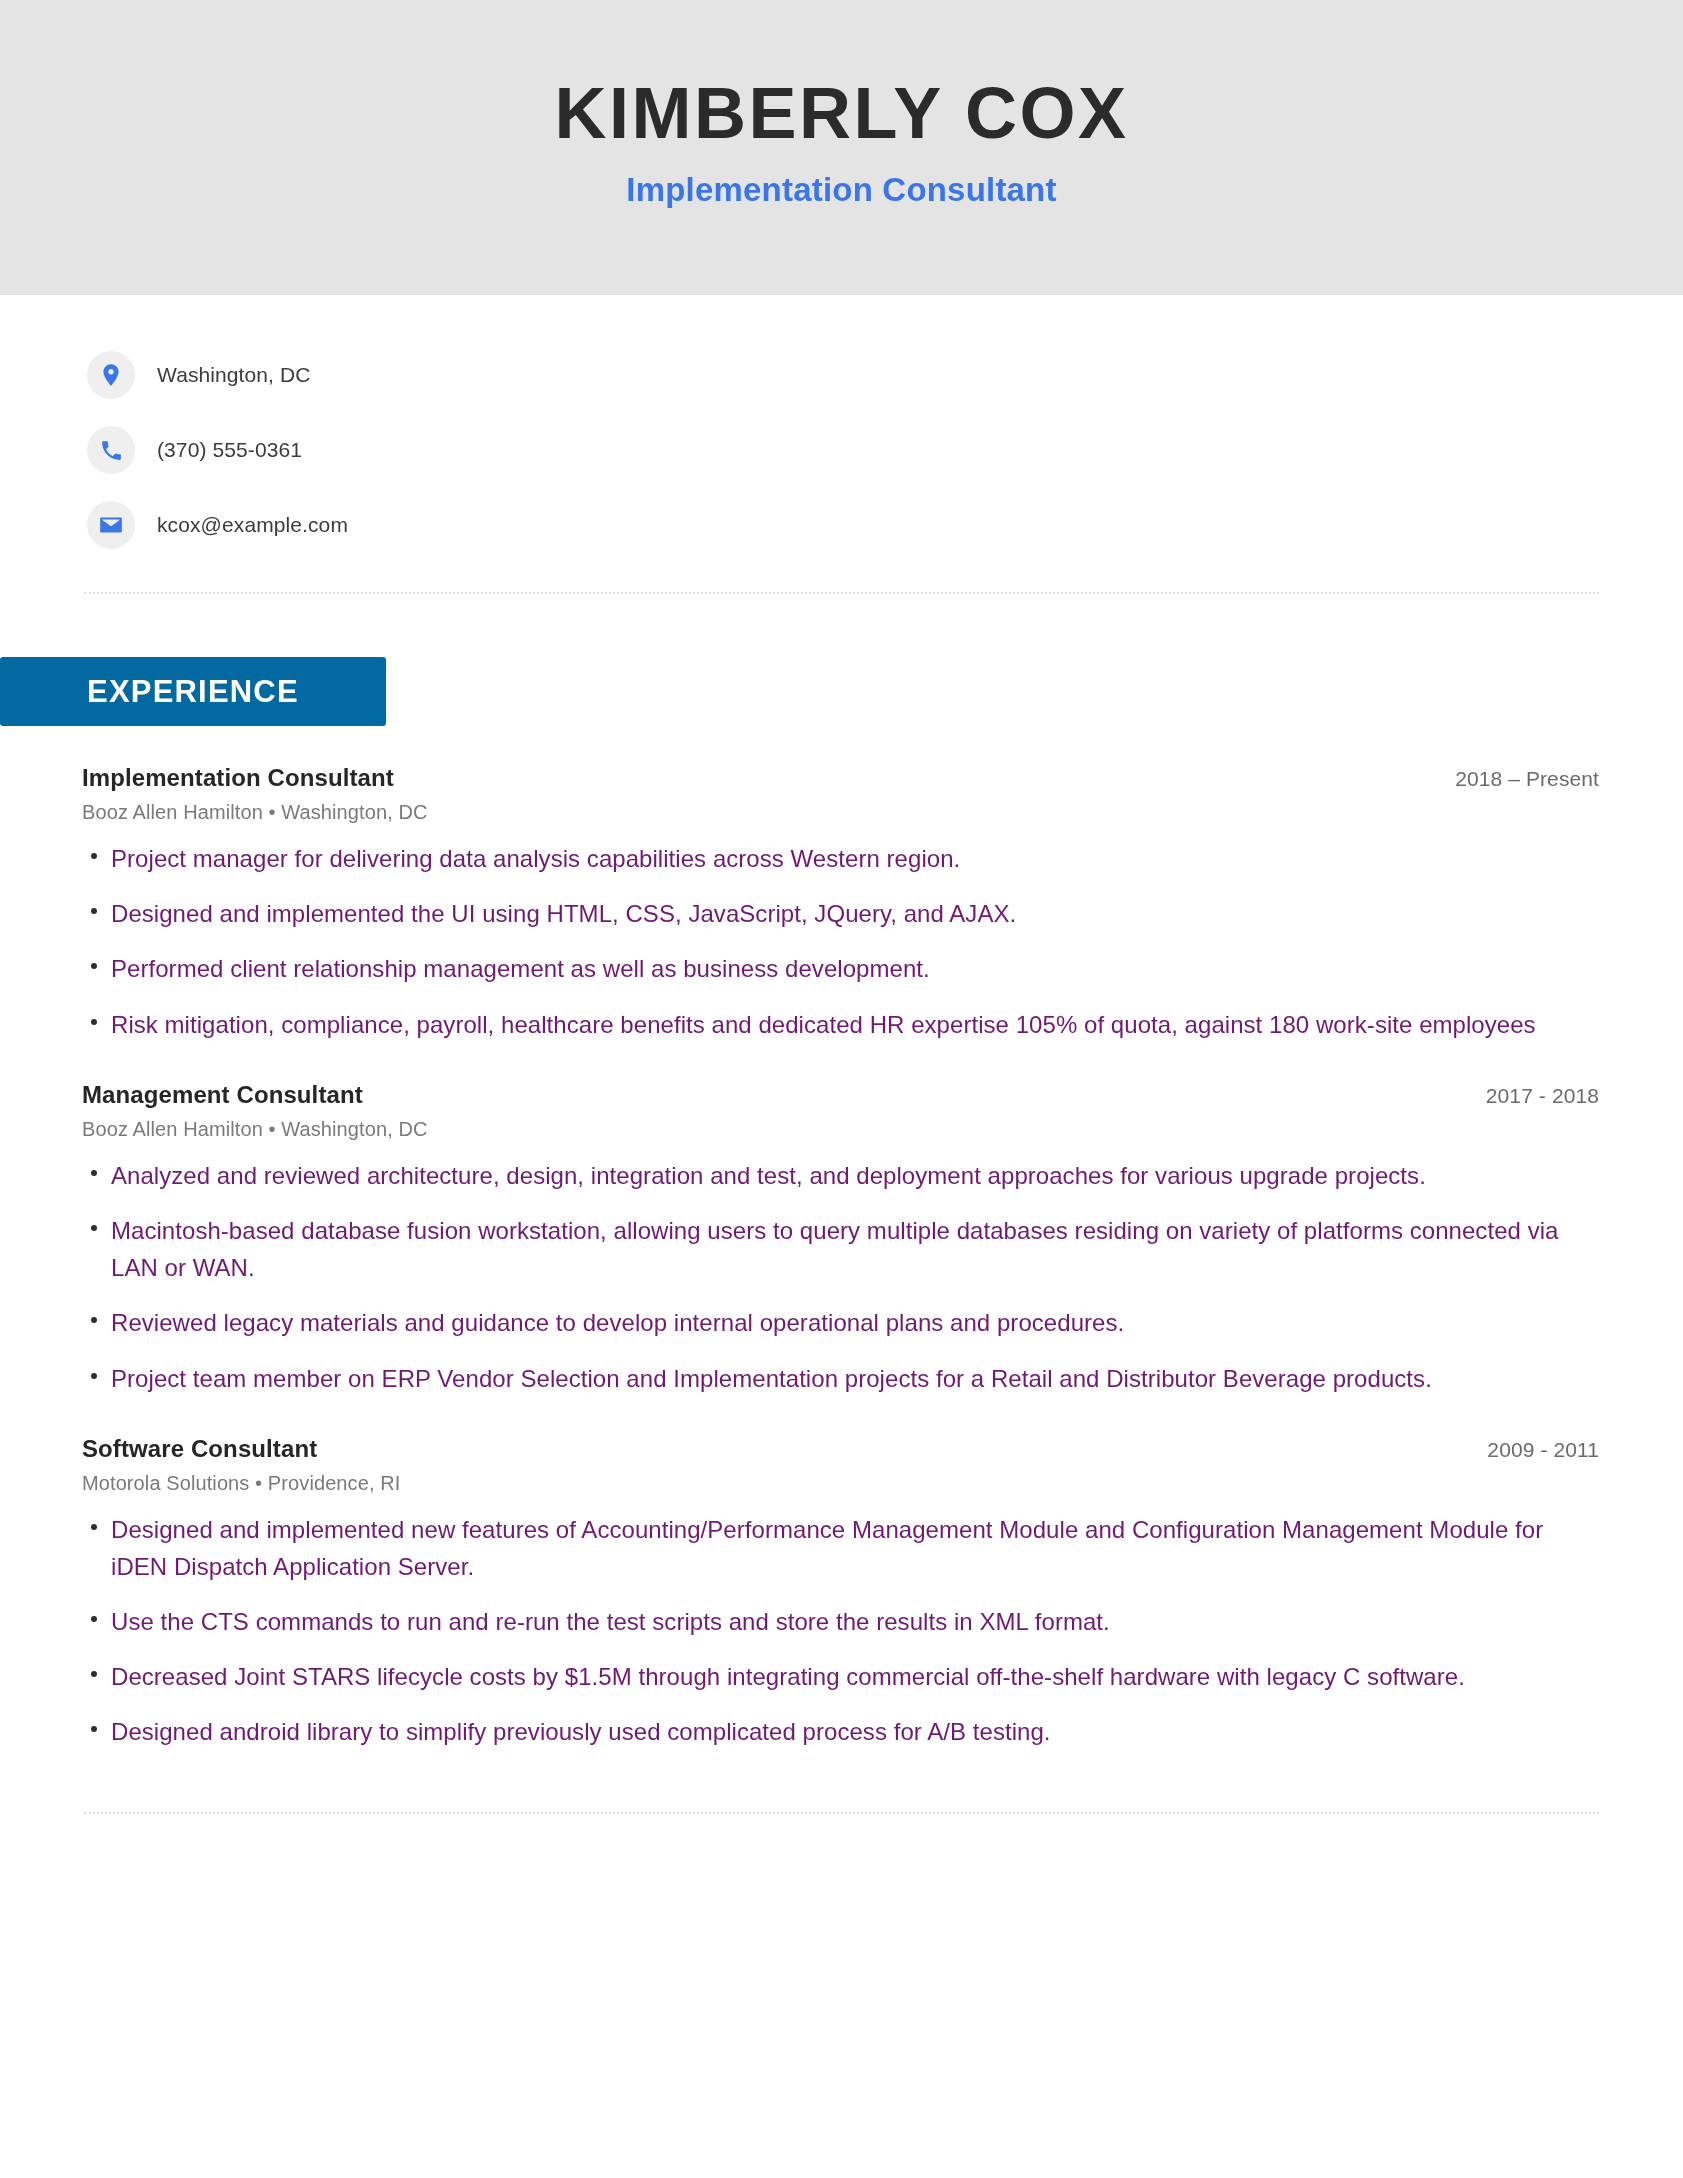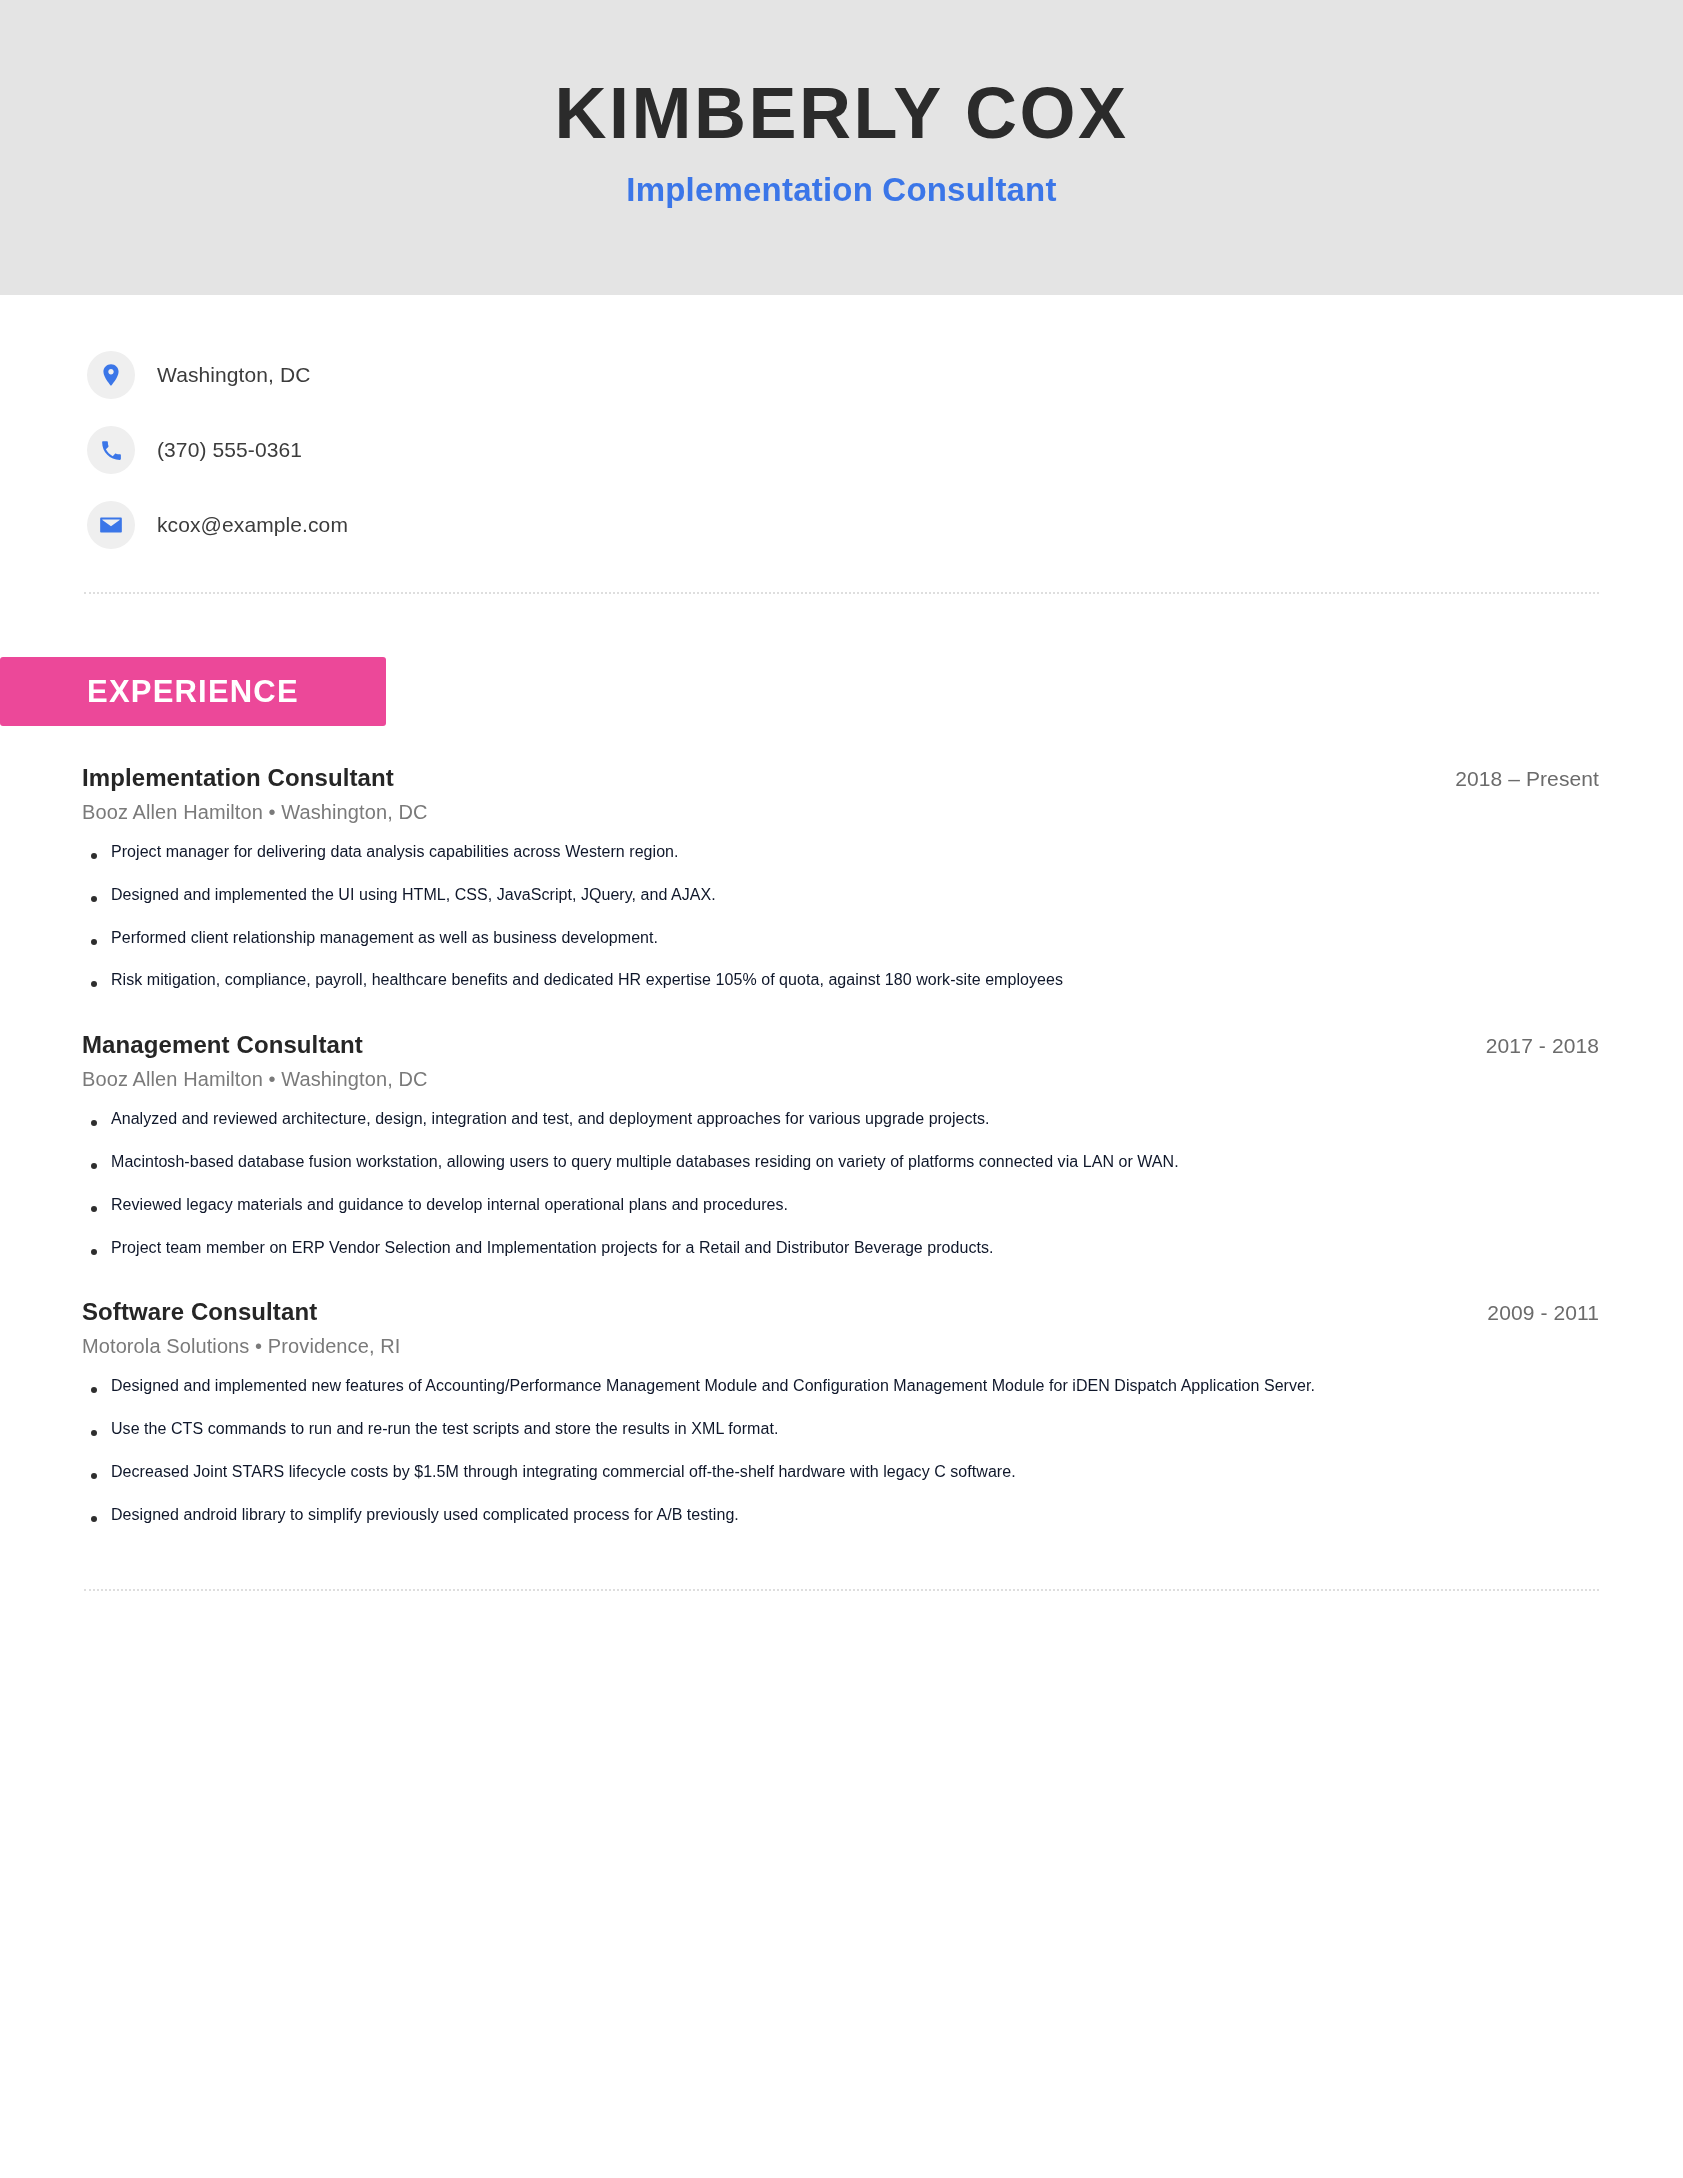--- a/index.html
+++ b/index.html
@@ -94,21 +94,21 @@
 
   .divider-top { margin-top: 43px; }
   .divider-bottom { margin-top: 61px; }
 
   
   .section-banner {
     margin-top: 63px;
     margin-left: 0;
     width: 386px;
     height: 69px;
-    background: #ec4899;
+    background: #0369a1;
     border-radius: 3px;
     display: flex;
     align-items: center;
     padding-left: 87px;
   }
 
   .section-banner-label {
     color: #ffffff;
     font-size: 31px;
     font-weight: 700;
@@ -151,23 +151,23 @@
 
   .bullets {
     margin-top: 16px;
     list-style: none;
   }
 
   .bullets li {
     position: relative;
     padding-left: 29px;
     margin-bottom: 18px;
-    font-size: 16px;
+    font-size: 24px;
     line-height: 1.55;
-    color: #0f172a;
+    color: #701a75;
     letter-spacing: 0.05px;
   }
 
   .bullets li:last-child { margin-bottom: 0; }
 
   .bullets li::before {
     content: "";
     position: absolute;
     left: 9px;
     top: 13px;

